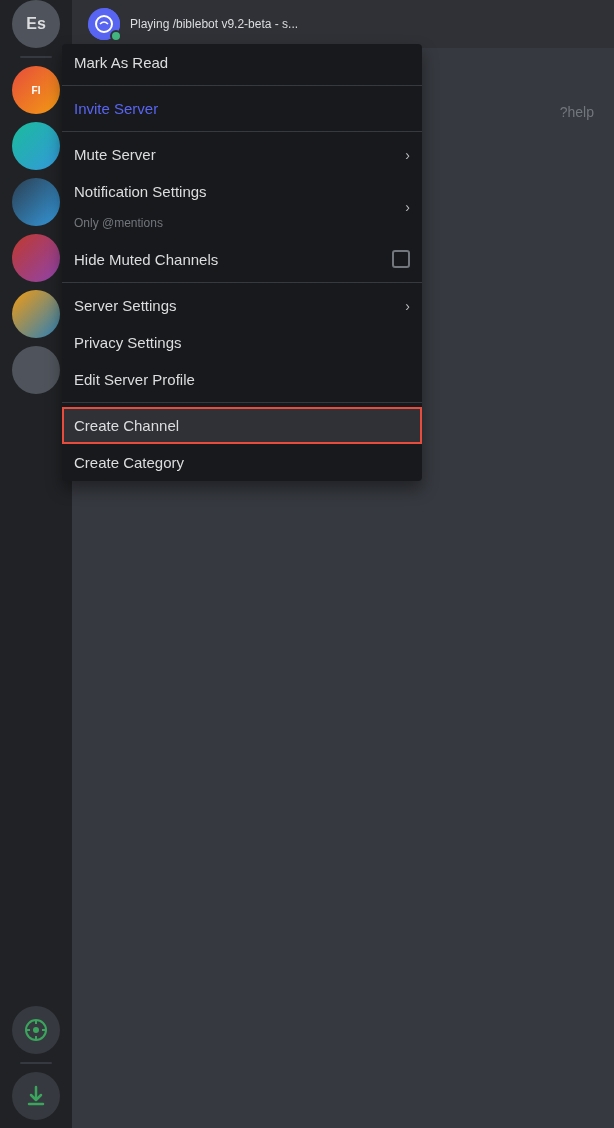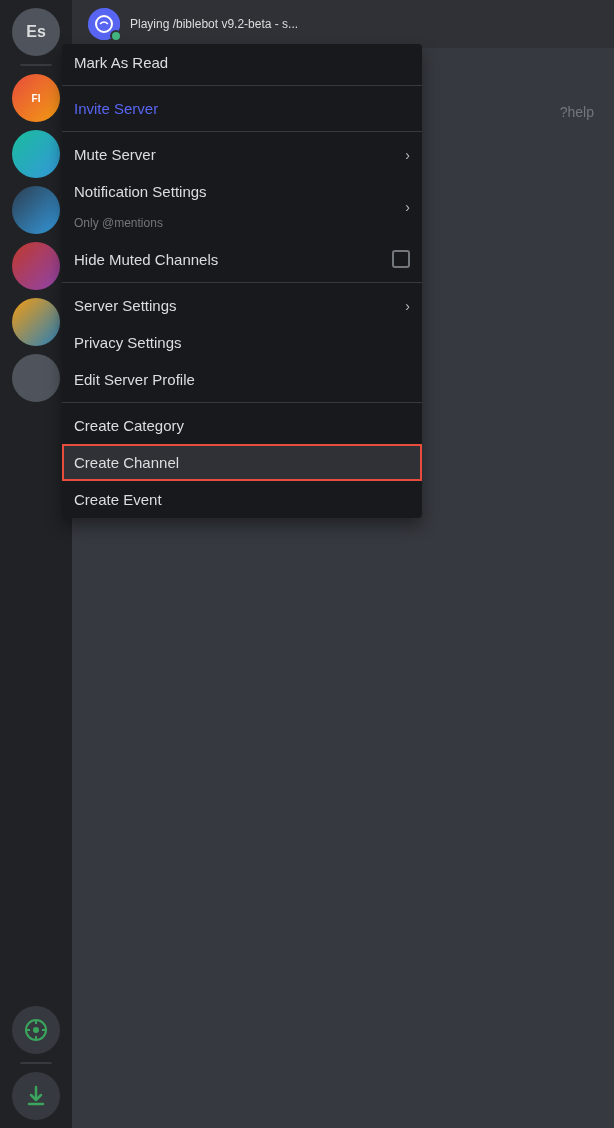--- a/index.html
+++ b/index.html
@@ -16,21 +16,21 @@
     .bg-sidebar {
       position: absolute;
       left: 0;
       top: 0;
       width: 72px;
       height: 1128px;
       background-color: #202225;
       display: flex;
       flex-direction: column;
       align-items: center;
-      padding-top: 8px;
+      padding-top: 0;
       gap: 8px;
     }
 
     .sidebar-avatar {
       width: 48px;
       height: 48px;
       border-radius: 50%;
       display: flex;
       align-items: center;
       justify-content: center;
@@ -371,28 +371,23 @@
       <div class="menu-item-content">
         <span>Privacy Settings</span>
       </div>
     </div>
     <div class="menu-item">
       <div class="menu-item-content">
         <span>Edit Server Profile</span>
       </div>
     </div>
     <div class="menu-divider"></div>
+    <div class="menu-item highlighted">
+      <div class="menu-item-content">
+        <span>Create Channel</span>
+      </div>
+    </div>
     <div class="menu-item">
       <div class="menu-item-content">
         <span>Create Category</span>
       </div>
     </div>
-    <div class="menu-item highlighted">
-      <div class="menu-item-content">
-        <span>Create Channel</span>
-      </div>
-    </div>
-    <div class="menu-item">
-      <div class="menu-item-content">
-        <span>Create Event</span>
-      </div>
-    </div>
   </div>
 
 </body></html>

